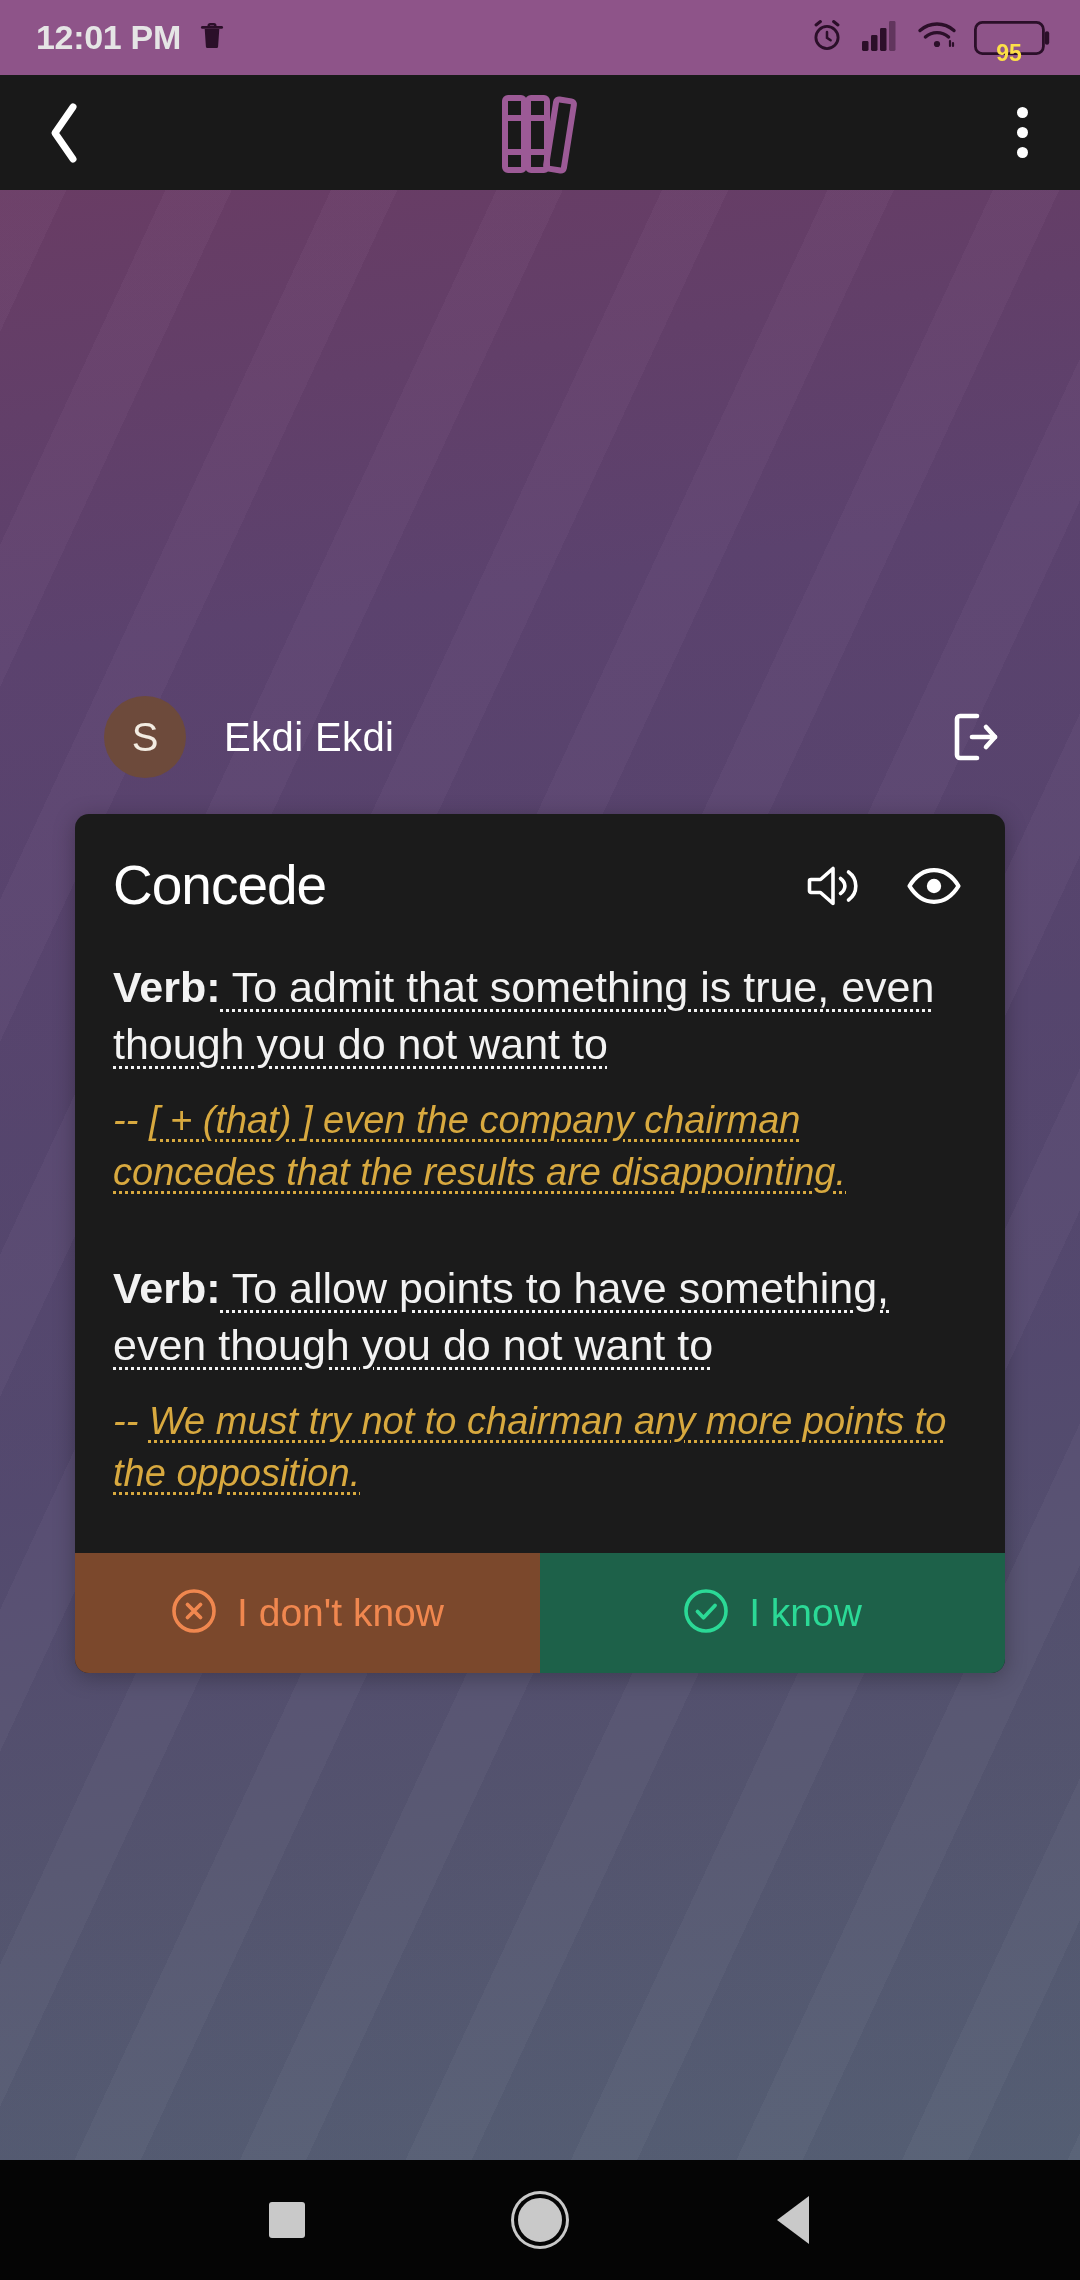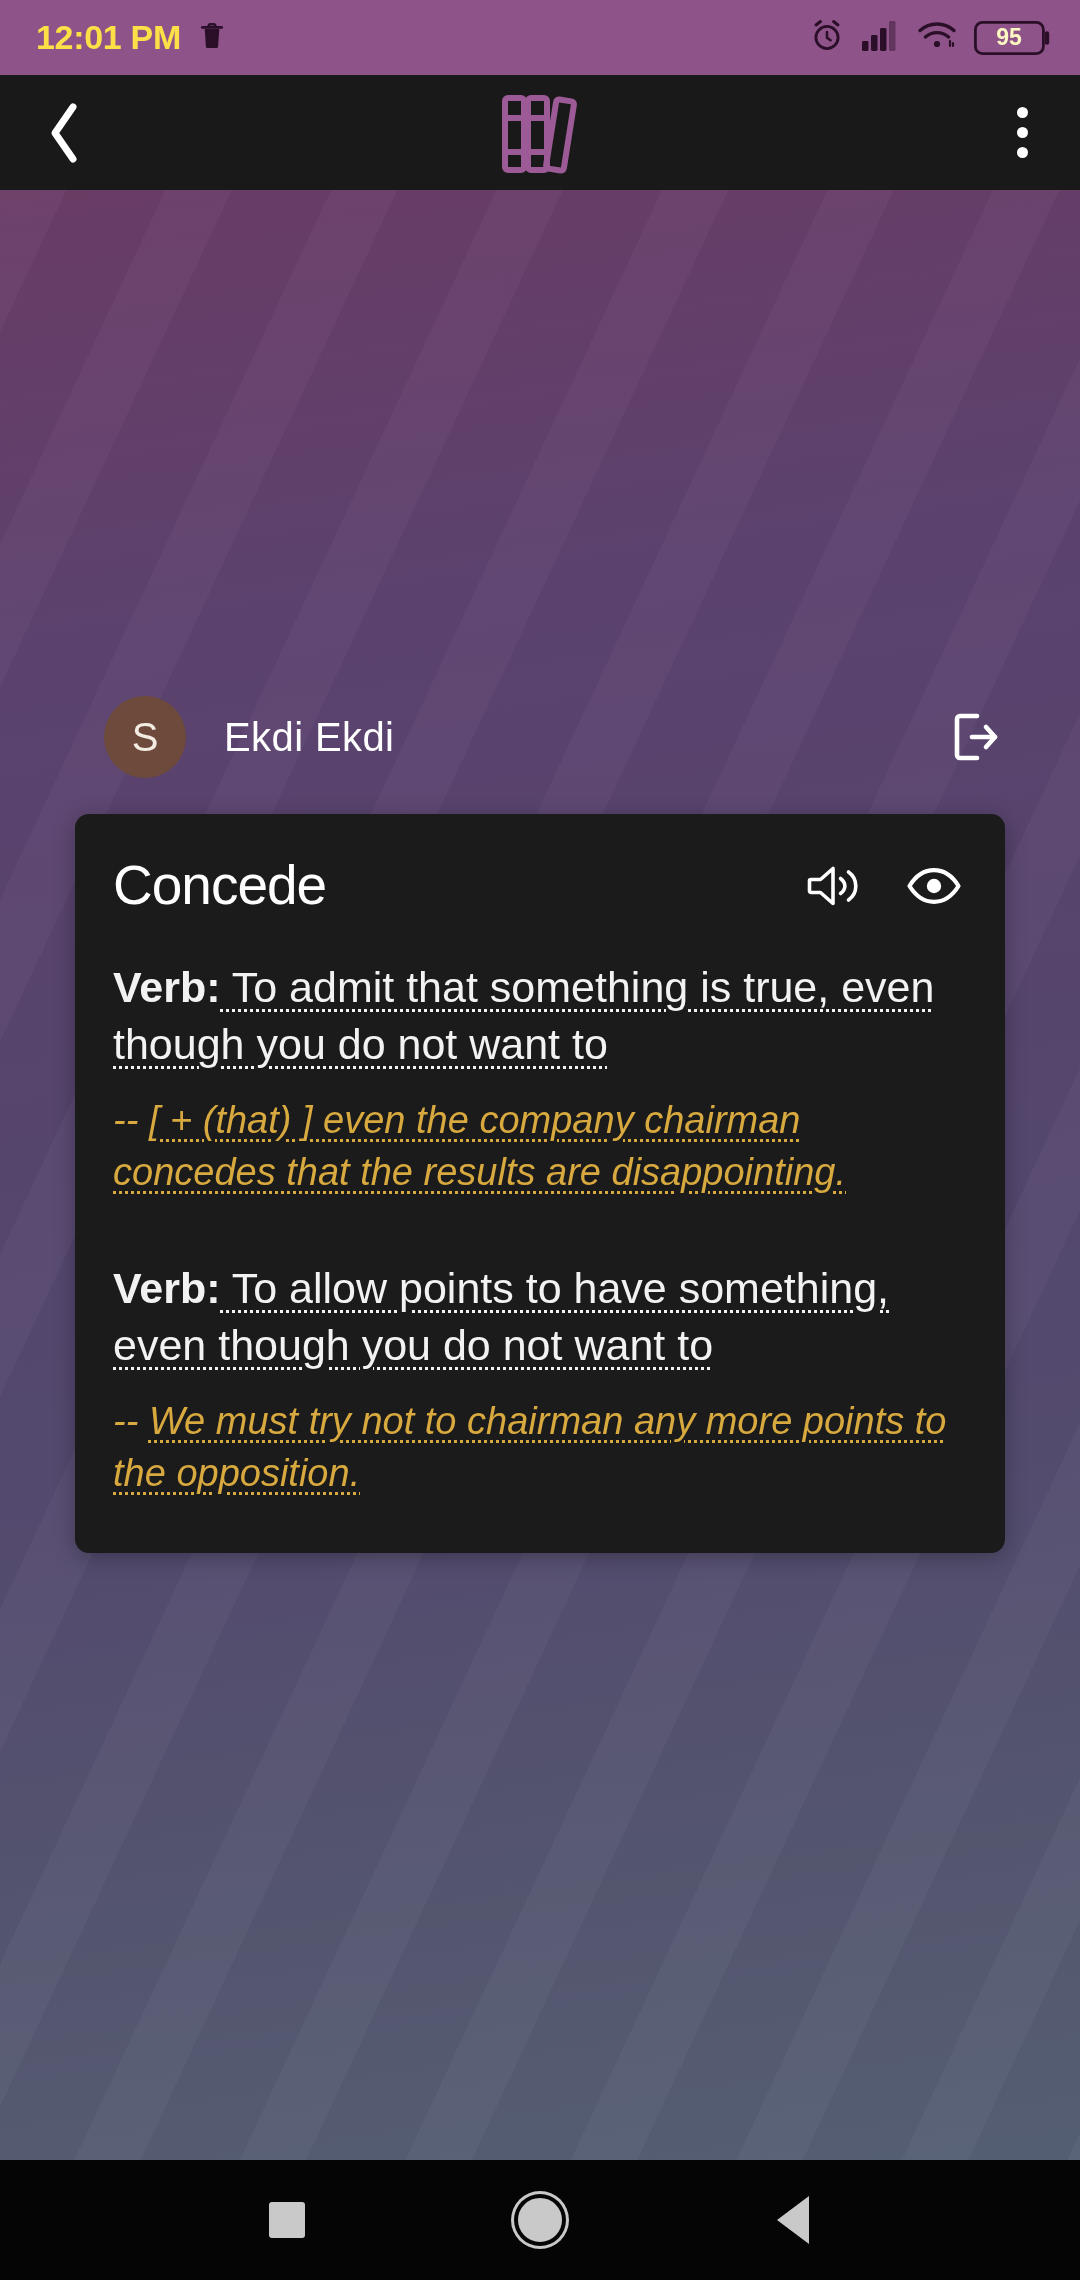--- a/index.html
+++ b/index.html
@@ -23,31 +23,31 @@
   #status-bar {
     height:75px; flex:0 0 75px;
     background:#8e5489;
     display:flex; align-items:center;
     padding:0 28px 0 36px;
     color:#2a1028;
   }
   #status-left { display:flex; align-items:center; gap:18px; }
   #status-clock {
     font-size:34px; font-weight:700;
-    letter-spacing:-0.3px; color:#fde047;
+    letter-spacing:-0.3px; color:#e5e5e5;
   }
   #status-right {
     margin-left:auto; display:flex; align-items:center; gap:17px;
   }
   .sicon { display:block; }
   #battery-wrap { position:relative; display:flex; align-items:center; }
   #battery-level {
-    position:absolute; left:0; top:0; width:70px; height:34px;
+    position:absolute; left:0; top:16px; width:70px; height:34px;
     display:flex; align-items:center; justify-content:center;
-    font-size:23px; font-weight:700; color:#fef9c3;
+    font-size:23px; font-weight:700; color:#fde047;
   }
 
   
   #app-bar {
     height:115px; flex:0 0 115px;
     background:#191919;
     display:flex; align-items:center;
     padding:0 44px;
     position:relative;
   }
@@ -307,20 +307,40 @@
           <p class="example"><span>-- </span><span class="etext">[ + (that) ] even the company chairman concedes that the results are disappointing.</span></p>
         </div>
 
         <div class="sense-block">
           <p class="definition"><span class="pos">Verb:</span><span class="dtext"> To allow points to have something, even though you do not want to</span></p>
           <p class="example last"><span>-- </span><span class="etext">We must try not to chairman any more points to the opposition.</span></p>
         </div>
 
       </div>
 
+      <div id="answer-row">
+        <div class="answer-btn" id="dont-know-button">
+          <span>
+            <svg width="46" height="46" viewBox="0 0 46 46" fill="none">
+              <circle cx="23" cy="23" r="20" stroke="#f0874f" stroke-width="3.6"></circle>
+              <path d="M16.5 16.5l13 13M29.5 16.5l-13 13" stroke="#f0874f" stroke-width="3.8" stroke-linecap="round"></path>
+            </svg>
+          </span>
+          <span class="answer-label">I don't know</span>
+        </div>
+        <div class="answer-btn" id="know-button">
+          <span>
+            <svg width="46" height="46" viewBox="0 0 46 46" fill="none">
+              <circle cx="23" cy="23" r="20" stroke="#2bd996" stroke-width="3.6"></circle>
+              <path d="M14.5 23.5l6 6.2L32 17.5" stroke="#2bd996" stroke-width="3.8" stroke-linecap="round" stroke-linejoin="round" fill="none"></path>
+            </svg>
+          </span>
+          <span class="answer-label">I know</span>
+        </div>
+      </div>
     </div>
 
   </div>
 
   <div id="nav-bar">
     <div class="nav-btn">
       <span id="nav-recents"></span>
     </div>
     <div class="nav-btn">
       <span id="nav-home"></span>

